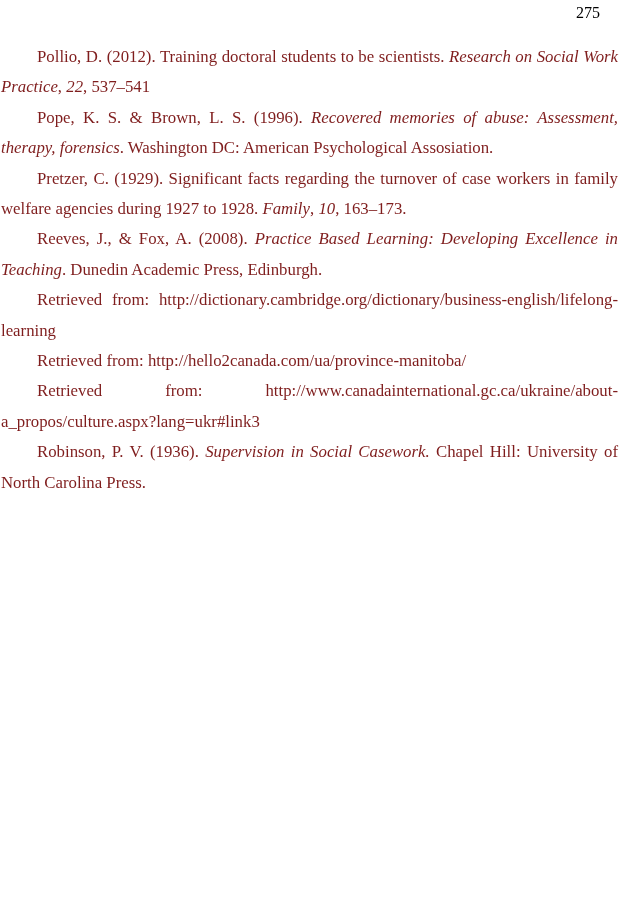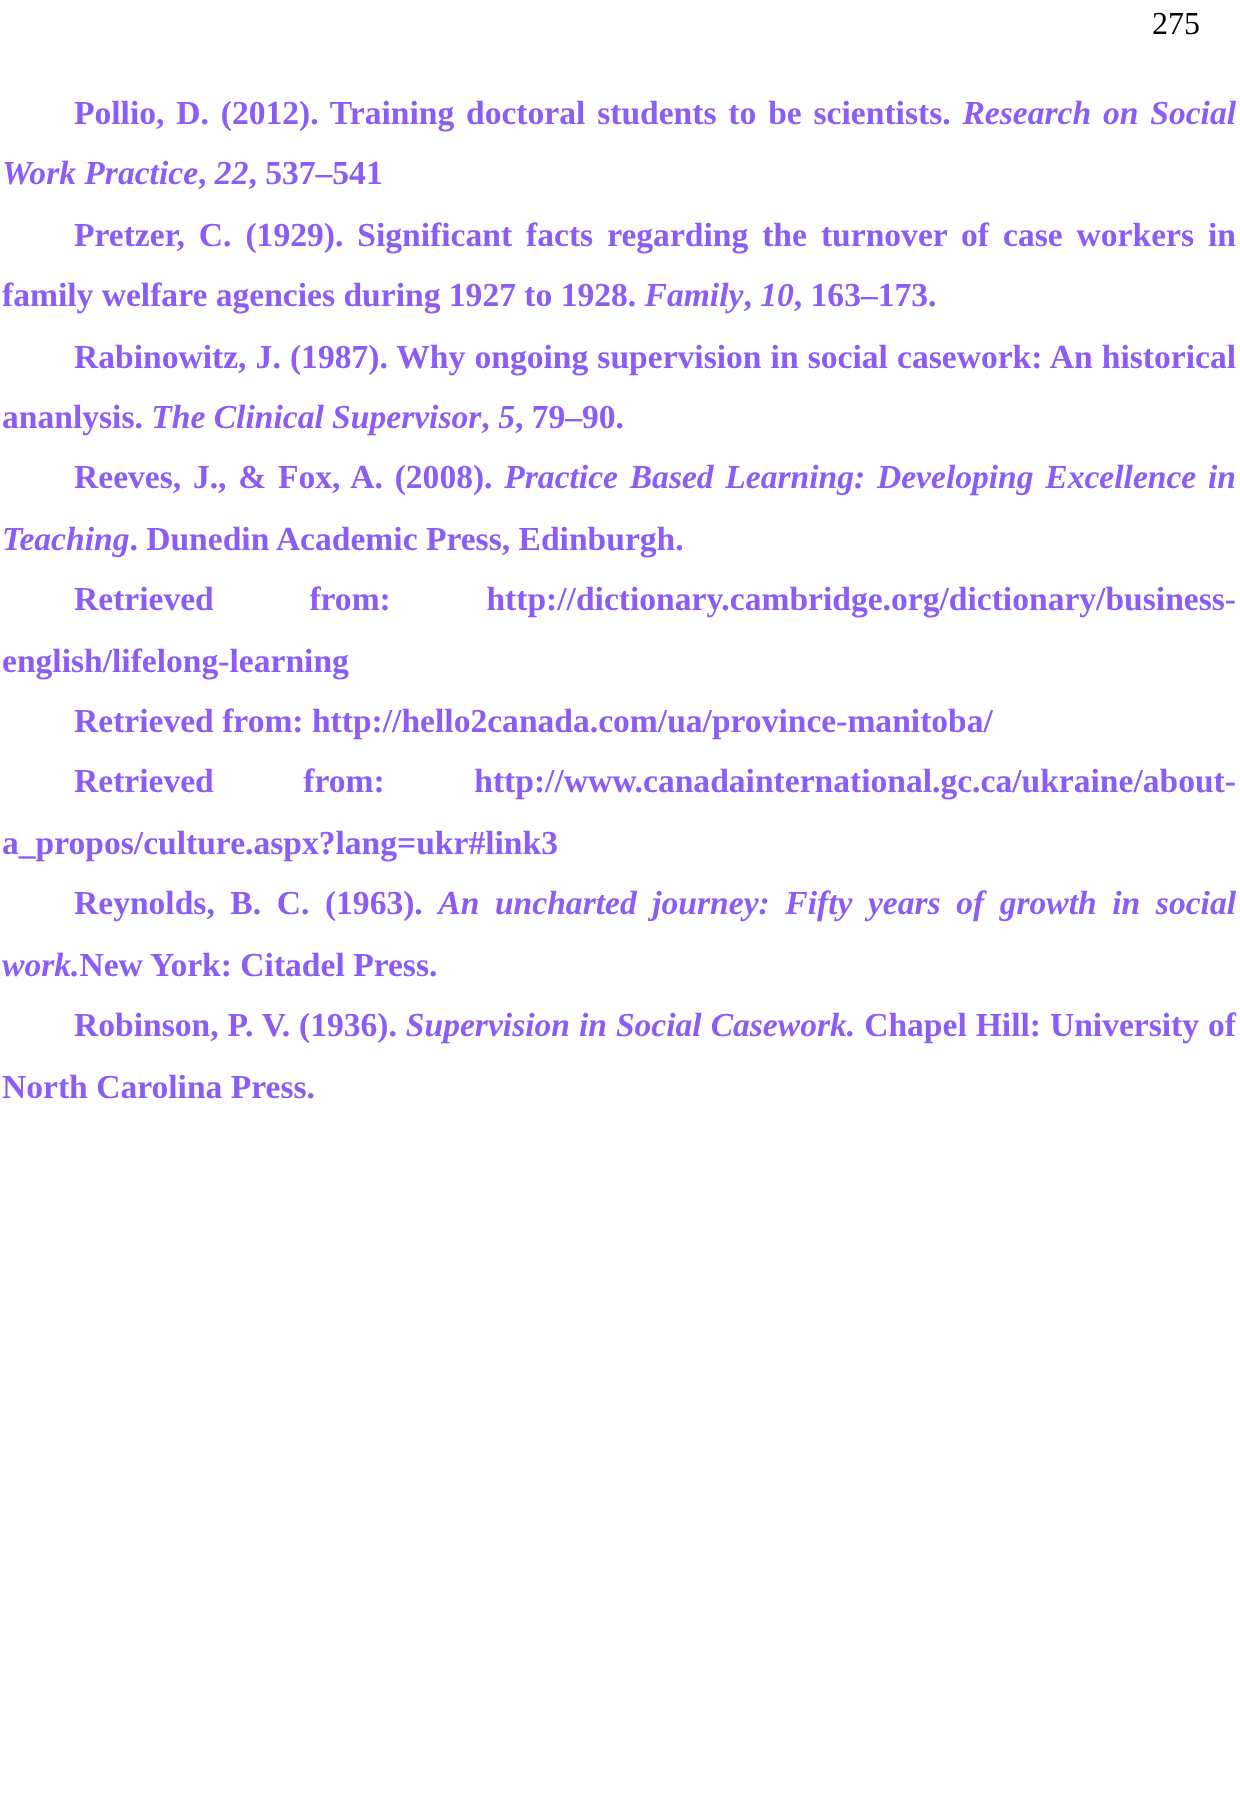--- a/index.html
+++ b/index.html
@@ -30,36 +30,34 @@
     left: 1px;
     width: 617px;
   }
   .ref {
     margin: 0;
     font-size: 16.8px;
     line-height: 30.4px;
     text-align: justify;
     text-align-last: left;
     text-indent: 36px;
-    color: #8b5cf6;
-    font-weight: bold;
+    color: #7f1d1d;
   }
   .ref .it {
     font-style: italic;
   }
 </style>
 </head>
 <body>
 
 <div>
   <div class="page-number">275</div>
   <div class="reference-list">
       <p class="ref"><span>Pollio, D. (2012). Training doctoral students to be scientists. </span><span class="it">Research on Social Work Practice</span><span>, </span><span class="it">22</span><span>, 537–541</span></p>
+      <p class="ref"><span>Pope, K. S. &amp; Brown, L. S. (1996). </span><span class="it">Recovered memories of abuse: Assessment, therapy, forensics</span><span>. Washington DC: American Psychological Assosiation.</span></p>
       <p class="ref"><span>Pretzer, C. (1929). Significant facts regarding the turnover of case workers in family welfare agencies during 1927 to 1928. </span><span class="it">Family</span><span>, </span><span class="it">10</span><span>, 163–173.</span></p>
-      <p class="ref"><span>Rabinowitz, J. (1987). Why ongoing supervision in social casework: An historical ananlysis. </span><span class="it">The Clinical Supervisor</span><span>, </span><span class="it">5</span><span>, 79–90.</span></p>
       <p class="ref"><span>Reeves, J., &amp; Fox, A. (2008). </span><span class="it">Practice Based Learning: Developing Excellence in Teaching</span><span>. Dunedin Academic Press, Edinburgh.</span></p>
       <p class="ref"><span>Retrieved from: http://dictionary.cambridge.org/dictionary/business-english/lifelong-learning</span></p>
       <p class="ref"><span>Retrieved from: http://hello2canada.com/ua/province-manitoba/</span></p>
       <p class="ref"><span>Retrieved from: http://www.canadainternational.gc.ca/ukraine/about-a_propos/culture.aspx?lang=ukr#link3</span></p>
-      <p class="ref"><span>Reynolds, B. C. (1963). </span><span class="it">An uncharted journey: Fifty years of growth in social work.</span><span>New York: Citadel Press.</span></p>
       <p class="ref"><span>Robinson, P. V. (1936). </span><span class="it">Supervision in Social Casework.</span><span> Chapel Hill: University of North Carolina Press.</span></p>
     </div>
 </div>
 
 </body></html>

